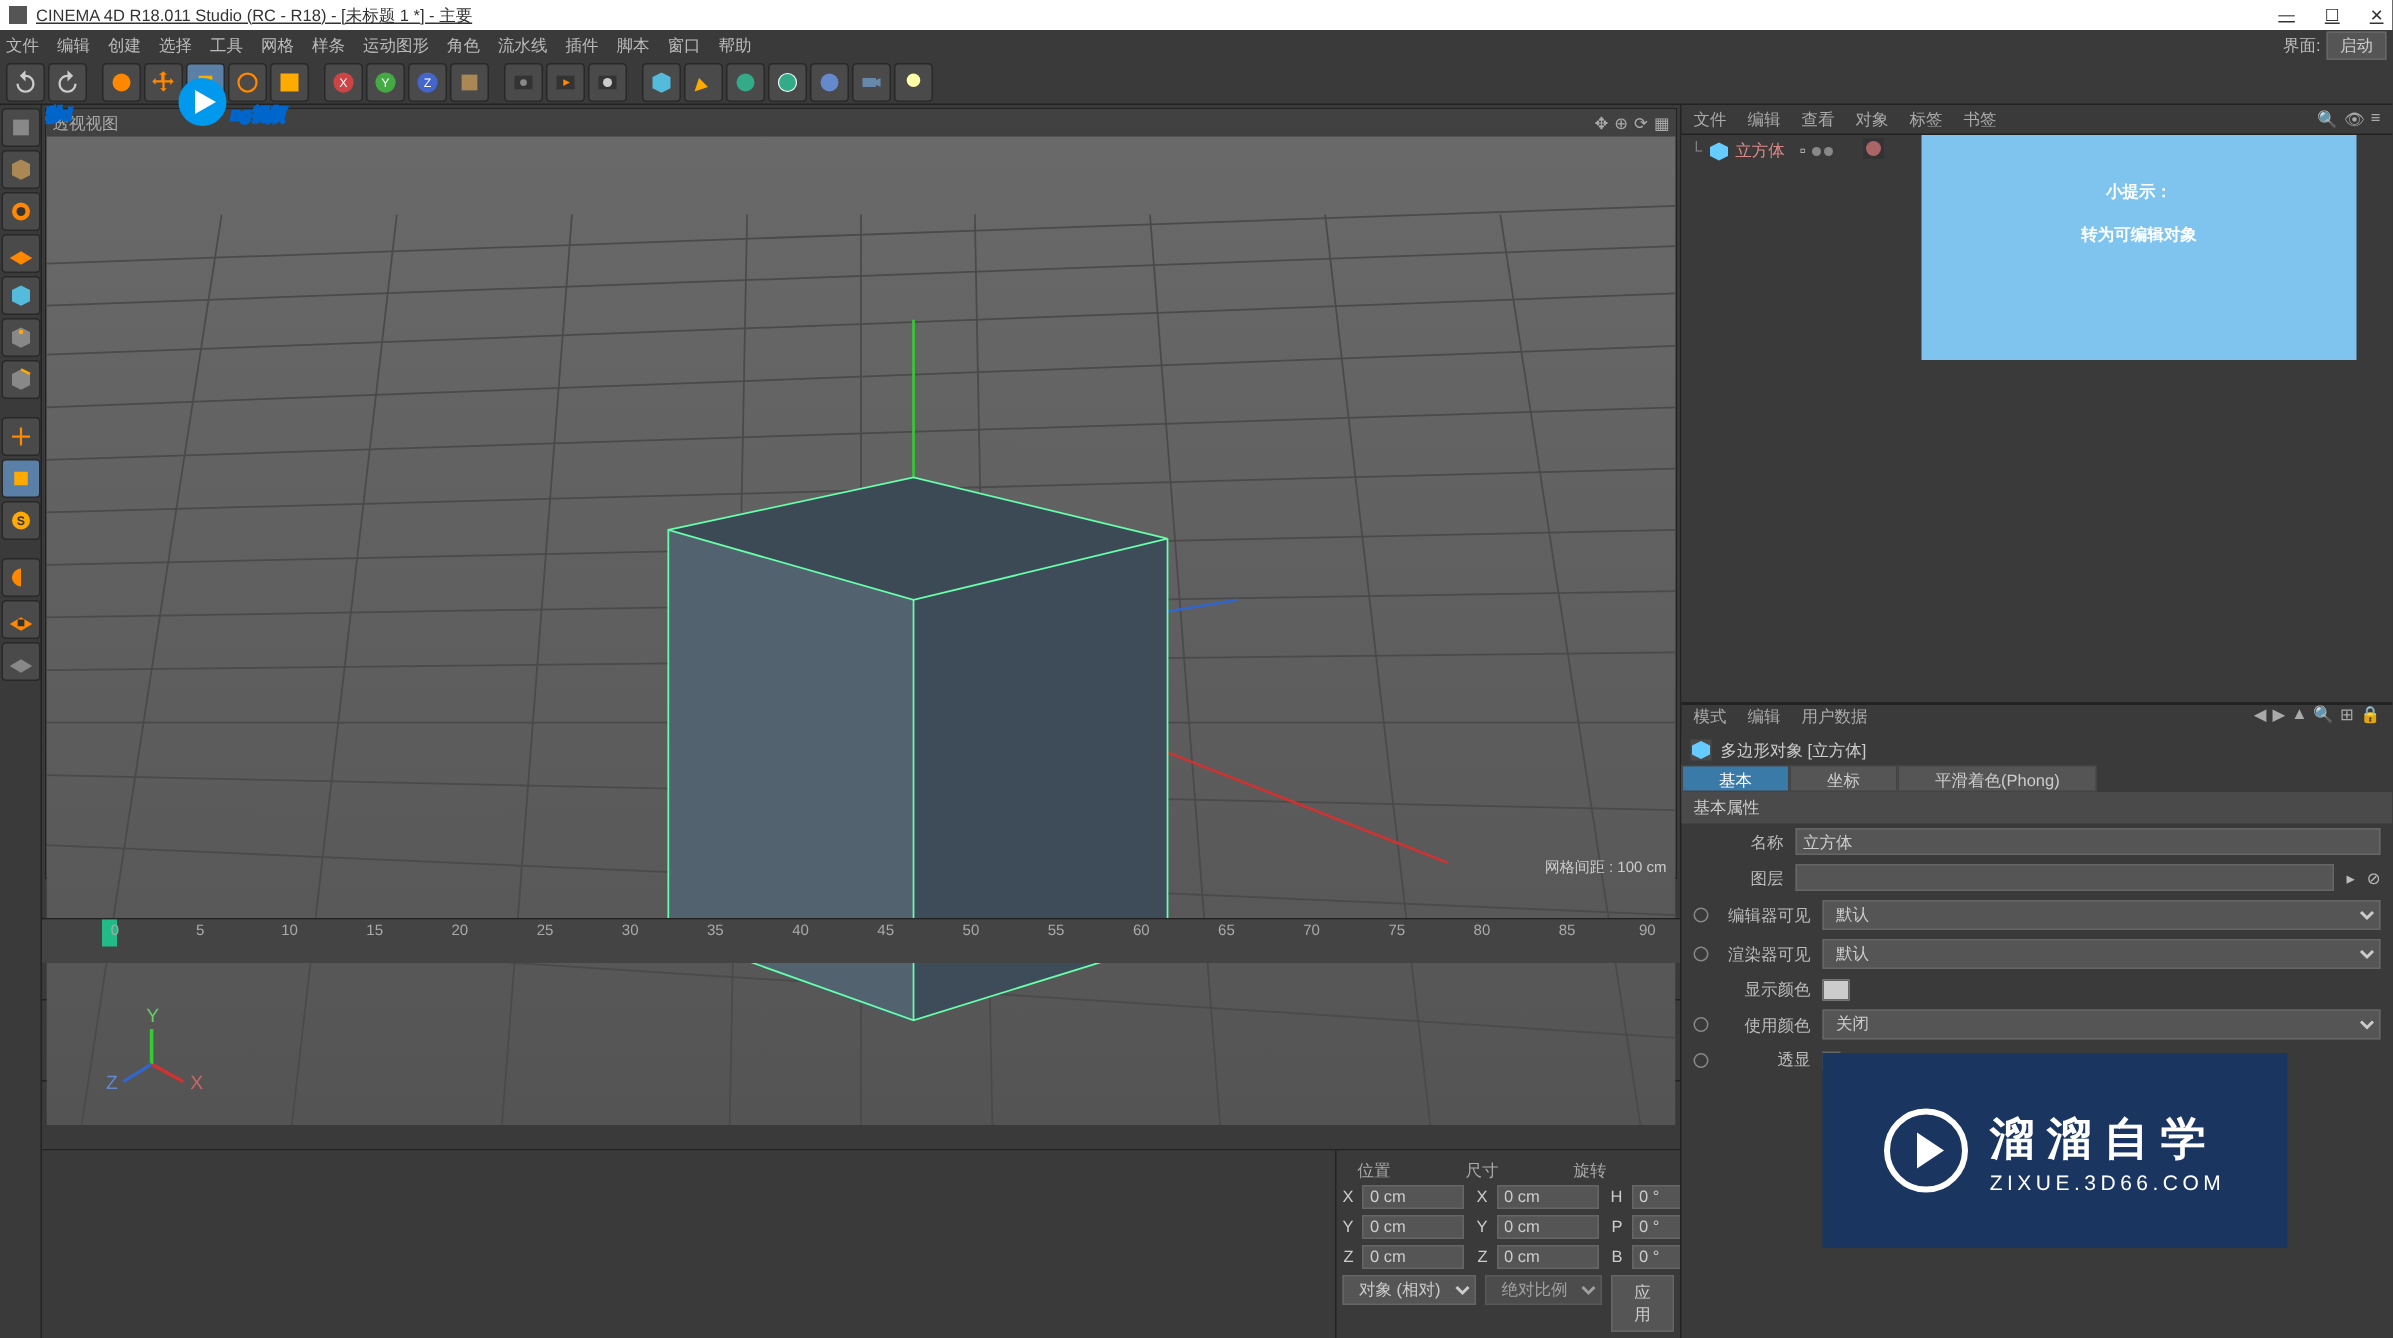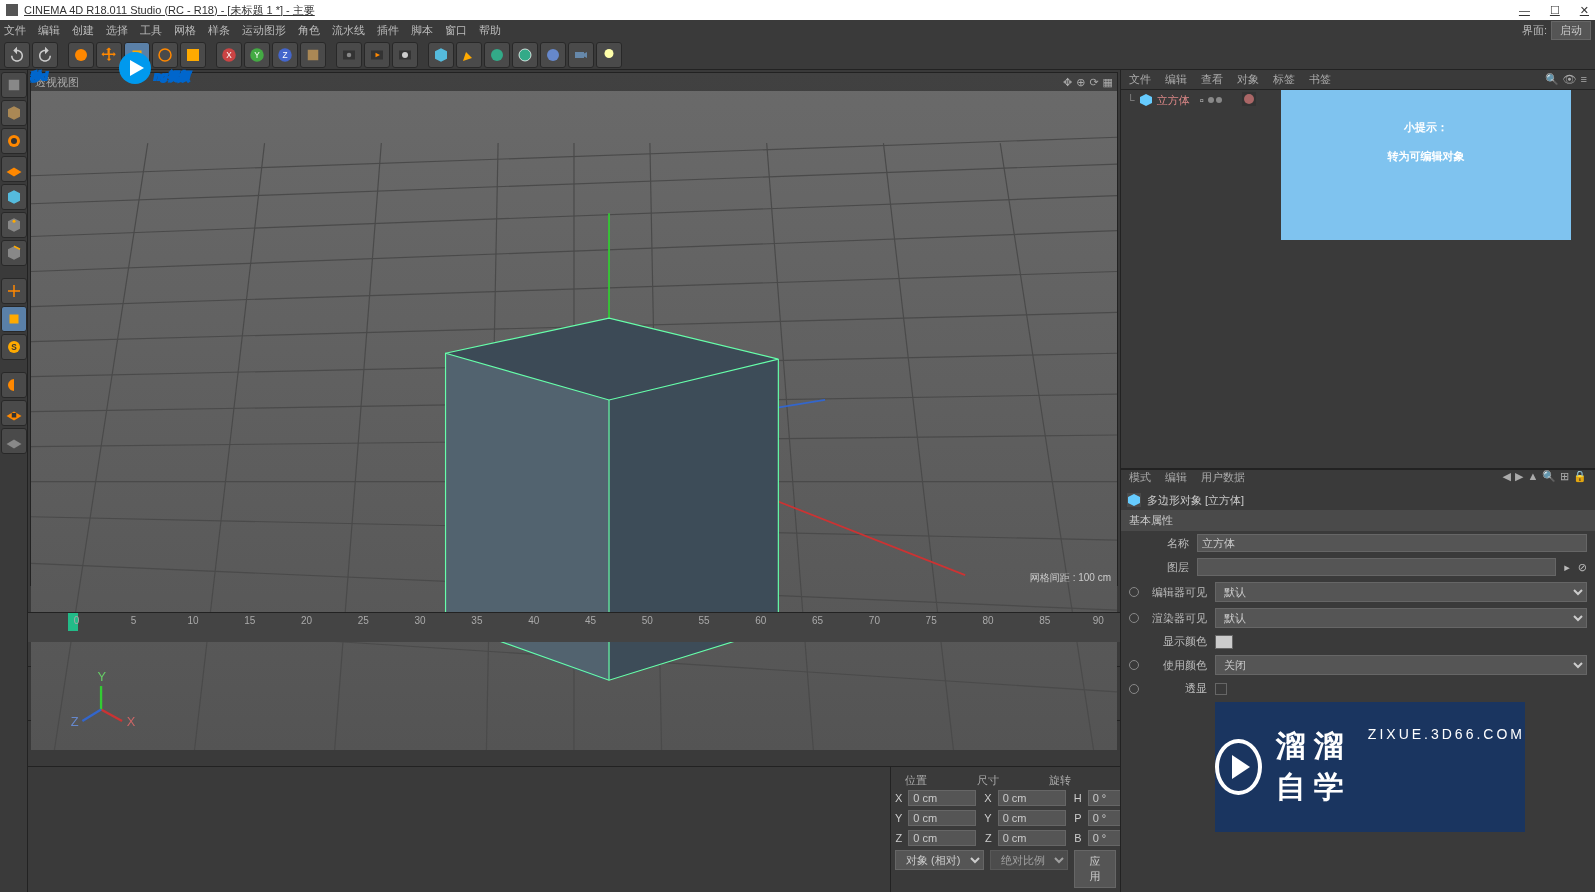--- a/index.html
+++ b/index.html
@@ -60,21 +60,21 @@
 .attr-section-title { background: #4a4a4a; padding: 3px 8px; color: #ccc; }
 .attr-row { display: flex; align-items: center; padding: 3px 8px; gap: 8px; }
 .attr-row .albl { width: 60px; color: #bbb; text-align: right; }
 .attr-row .radio { width: 10px; height: 10px; border: 1px solid #888; border-radius: 50%; }
 .attr-row input[type=text] { flex: 1; background: #555; border: 1px solid #666; color: #ccc; padding: 2px 4px; }
 .attr-row select { flex: 1; background: #555; border: 1px solid #666; color: #ccc; padding: 2px 4px; }
 .watermark { position: absolute; top: 40px; left: 30px; z-index: 10; pointer-events: none; }
 .zixue-overlay { position: absolute; right: 70px; bottom: 60px; width: 310px; height: 130px; background: #1a3560; color: #fff; display: flex; align-items: center; justify-content: center; gap: 14px; z-index: 20; }
 .zixue-overlay .play-circle { width: 56px; height: 56px; border: 4px solid #fff; border-radius: 50%; display: flex; align-items: center; justify-content: center; }
 .zixue-overlay .play-circle::after { content: ""; border-left: 18px solid #fff; border-top: 12px solid transparent; border-bottom: 12px solid transparent; margin-left: 6px; }
-.zixue-text { display: flex; flex-direction: row; justify-content: flex-end; }
+.zixue-text { display: flex; flex-direction: column; justify-content: flex-end; }
 .zixue-text .big { font-size: 30px; font-weight: bold; letter-spacing: 8px; }
 .zixue-text .small { font-size: 14px; letter-spacing: 3px; }
 .coord-headers { display: flex; gap: 50px; padding: 2px 10px; color: #aaa; }
 </style>
 </head>
 <body>
 
 <div class="titlebar">
   <span class="icon"></span>
   <span>CINEMA 4D R18.011 Studio (RC - R18) - [未标题 1 *] - 主要</span>
@@ -520,20 +520,25 @@
         <span>⊞</span>
         <span>🔒</span>
       </div>
     </div>
     <div class="attr-header">
       <span class="triangle-icon"><svg width="14" height="14">
             <polygon fill="#6cf" points="7,1 13,4 13,10 7,13 1,10 1,4"></polygon>
           </svg></span>
       <span>多边形对象 [立方体]</span>
     </div>
+    <div class="attr-subtabs">
+      <div class="attr-subtab active">基本</div>
+      <div class="attr-subtab">坐标</div>
+      <div class="attr-subtab">平滑着色(Phong)</div>
+    </div>
     <div class="attr-section-title">基本属性</div>
 
     <div class="attr-row">
       <span class="albl">名称</span>
       <input type="text" value="立方体" style="">
     </div>
     <div class="attr-row">
       <span class="albl">图层</span>
       <input type="text" value="" style="">
       <span>▸</span>

